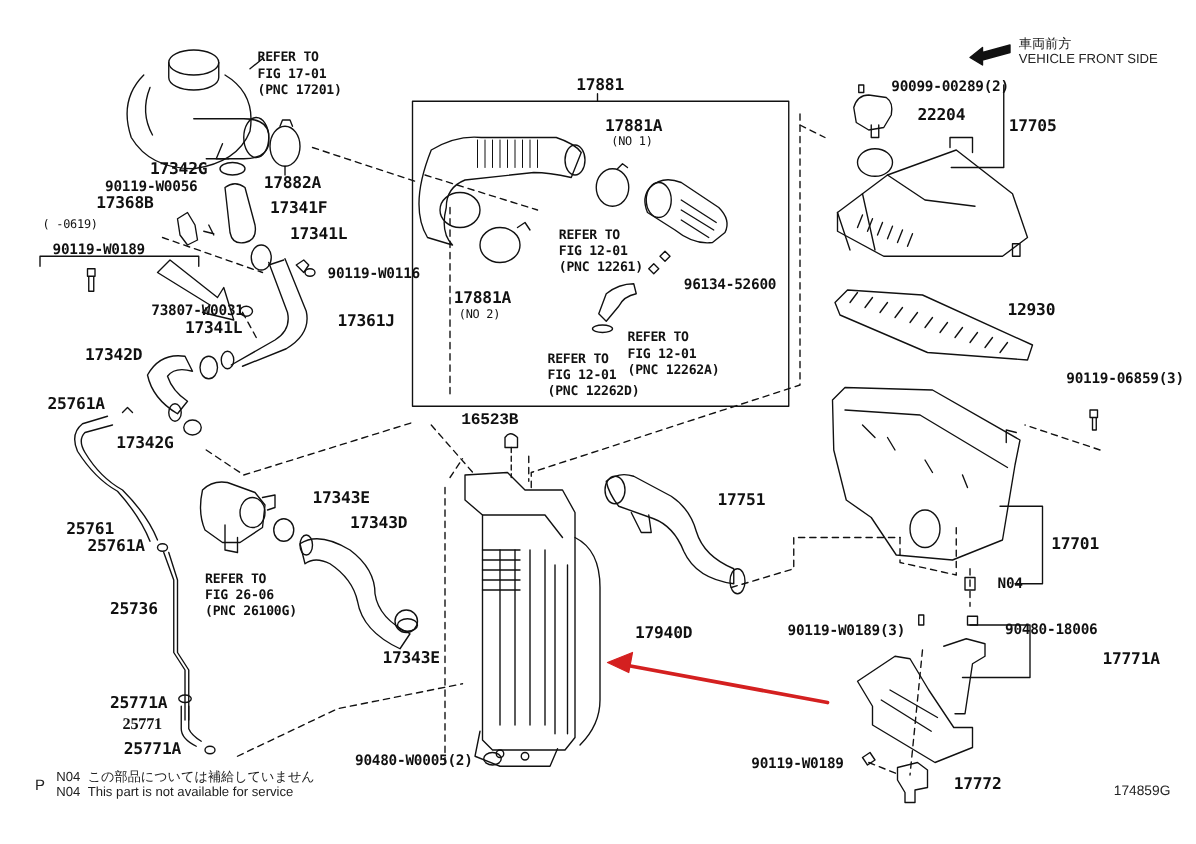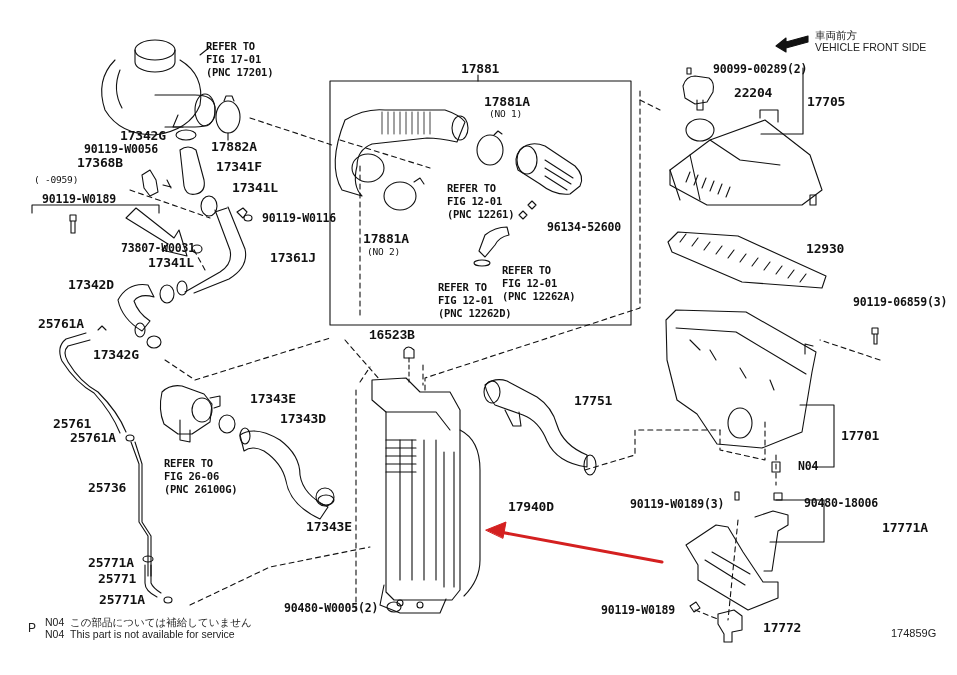--- a/index.html
+++ b/index.html
@@ -213,34 +213,34 @@
   <div>REFER TO</div>
   <div>FIG 17-01</div>
   <div>(PNC 17201)</div>
 </div>
 <div class="lbl big" style="left:211px;top:140px;">17882A</div>
 <div class="lbl big" style="left:120px;top:129px;">17342G</div>
 <div class="lbl" style="left:84px;top:143px;">90119-W0056</div>
 <div class="lbl big" style="left:77px;top:156px;">17368B</div>
 <div class="lbl big" style="left:216px;top:160px;">17341F</div>
 <div class="lbl big" style="left:232px;top:181px;">17341L</div>
-<div class="lbl small" style="left:34px;top:173px;font-size:9.5px;">(      -0959)</div>
+<div class="lbl small" style="left:34px;top:173px;font-size:9.5px;">(      -0619)</div>
 <div class="lbl" style="left:42px;top:193px;">90119-W0189</div>
 <div class="lbl" style="left:262px;top:212px;">90119-W0116</div>
 <div class="lbl" style="left:121px;top:242px;">73807-W0031</div>
 <div class="lbl big" style="left:148px;top:256px;">17341L</div>
 <div class="lbl big" style="left:270px;top:251px;">17361J</div>
 <div class="lbl big" style="left:68px;top:278px;">17342D</div>
 <div class="lbl big" style="left:38px;top:317px;">25761A</div>
 <div class="lbl big" style="left:93px;top:348px;">17342G</div>
 <div class="lbl big" style="left:53px;top:417px;">25761</div>
 <div class="lbl big" style="left:70px;top:431px;">25761A</div>
 <div class="lbl big" style="left:88px;top:481px;">25736</div>
 <div class="lbl big" style="left:88px;top:556px;">25771A</div>
-<div class="lbl big" style="left:98px;top:572px;">25771</div>
+<div class="lbl big" style="left:98px;top:572px;font-family:Liberation Serif, serif;">25771</div>
 <div class="lbl big" style="left:99px;top:593px;">25771A</div>
 <div class="lbl big" style="left:250px;top:392px;">17343E</div>
 <div class="lbl big" style="left:280px;top:412px;">17343D</div>
 <div class="lbl big" style="left:306px;top:520px;">17343E</div>
 <div class="lbl small" style="left:164px;top:457px;font-weight:bold;">
   <div>REFER TO</div>
   <div>FIG 26-06</div>
   <div>(PNC 26100G)</div>
 </div>
 

